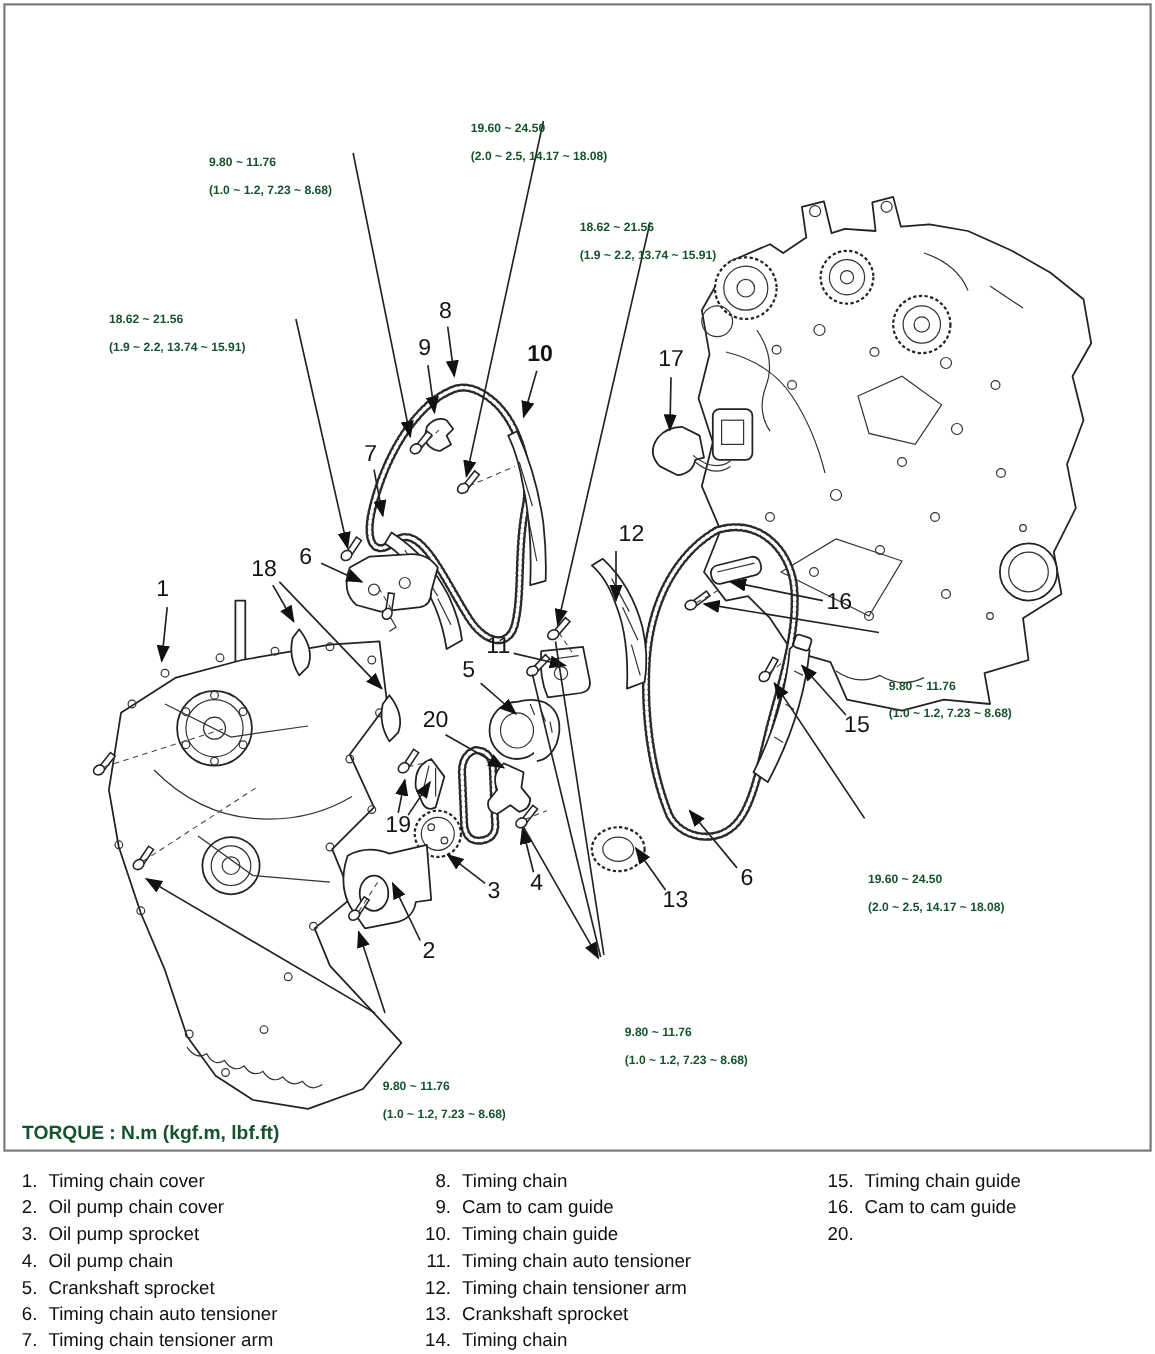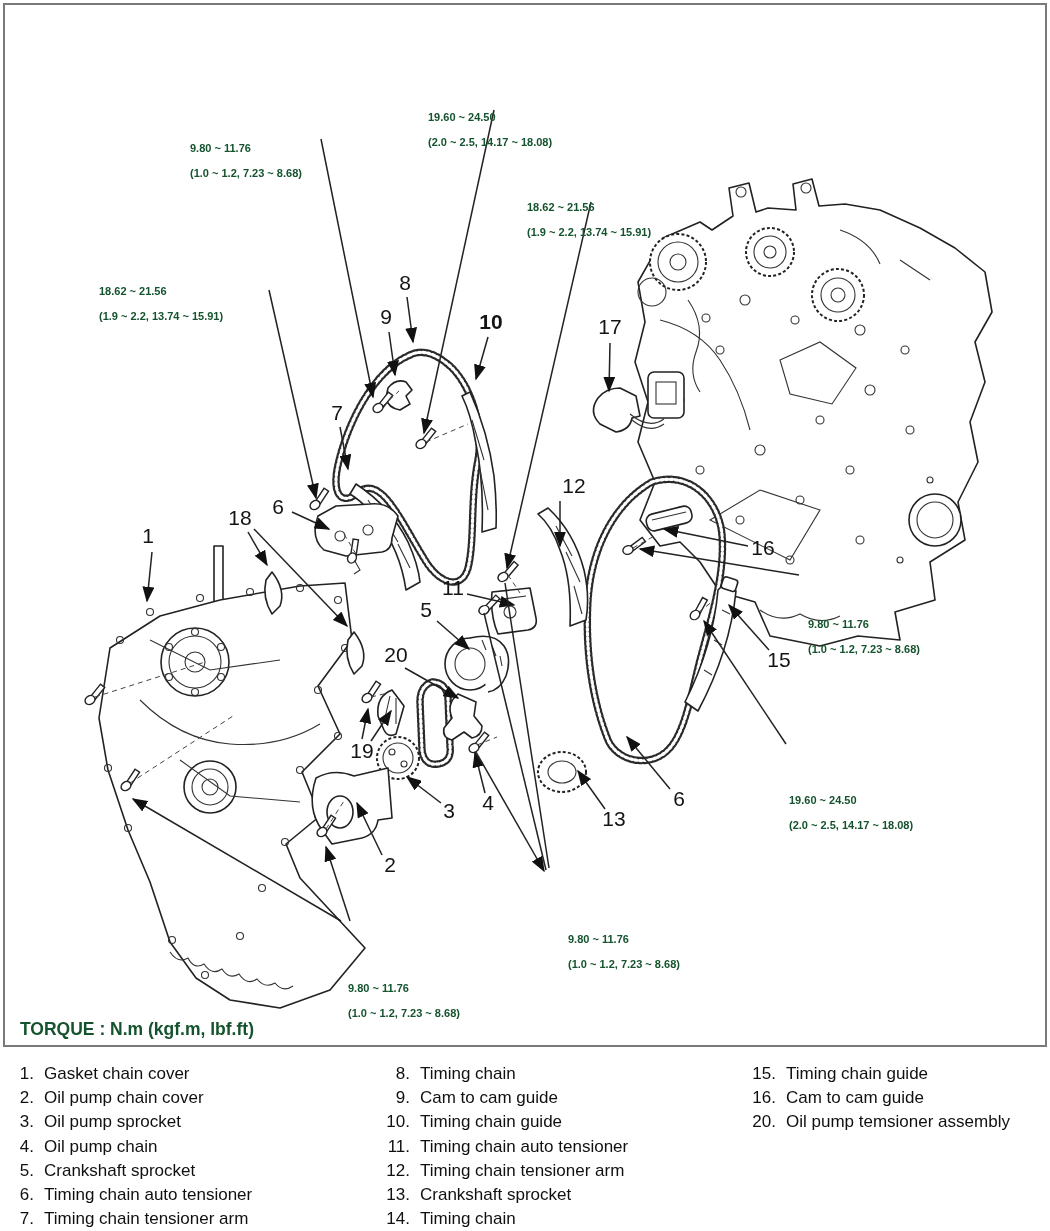--- a/index.html
+++ b/index.html
@@ -348,21 +348,21 @@
     <div class="plabel" style="left: 763px; top: 549px;">16</div>
     <div class="plabel" style="left: 610px; top: 328px;">17</div>
     <div class="plabel" style="left: 240px; top: 519px;">18</div>
     <div class="plabel" style="left: 362px; top: 752px;">19</div>
     <div class="plabel" style="left: 396px; top: 656px;">20</div>
 
   <div class="legend">
     <div class="lcol lcol1">
       <div class="lrow">
           <span class="lnum">1.</span>
-          <span class="llabel">Gasket chain cover</span>
+          <span class="llabel">Timing chain cover</span>
         </div>
         <div class="lrow">
           <span class="lnum">2.</span>
           <span class="llabel">Oil pump chain cover</span>
         </div>
         <div class="lrow">
           <span class="lnum">3.</span>
           <span class="llabel">Oil pump sprocket</span>
         </div>
         <div class="lrow">
@@ -416,17 +416,16 @@
       <div class="lrow">
           <span class="lnum">15.</span>
           <span class="llabel">Timing chain guide</span>
         </div>
         <div class="lrow">
           <span class="lnum">16.</span>
           <span class="llabel">Cam to cam guide</span>
         </div>
         <div class="lrow">
           <span class="lnum">20.</span>
-          <span class="llabel">Oil pump temsioner assembly</span>
         </div>
     </div>
   </div>
 </div>
 
 </body></html>

